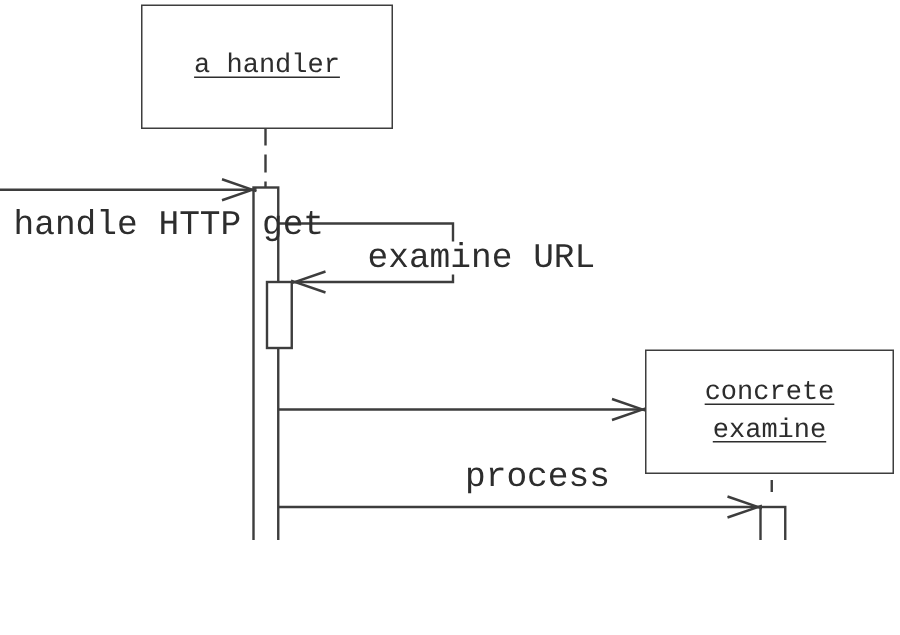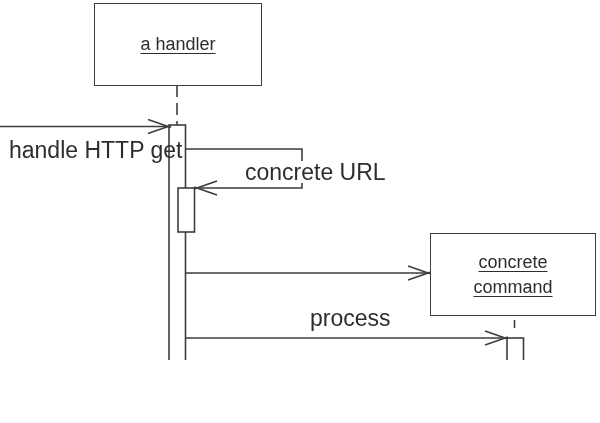--- a/index.html
+++ b/index.html
@@ -1,20 +1,20 @@
 <!DOCTYPE html>
 <html><head>
 <meta charset="utf-8">
 <style>
   html,body{margin:0;padding:0;background:#fff;}
   #canvas{
     position:relative;
     width:600px;height:360px;
     background:#fff;
-    font-family:Liberation Sans, sans-serif;
+    font-family:Liberation Mono, monospace;
     overflow:hidden;
   }
   #wires{position:absolute;left:0;top:0;}
   .object-box{
     position:absolute;
     background:#fff;
     border:1.6px solid #3d3d3d;
     display:flex;align-items:center;justify-content:center;
     text-align:center;
     color:#2d2d2d;
@@ -69,23 +69,23 @@
       <path d="M185.5 338 H506"></path>
       <path d="M485 331 L508 338.9 M485 345 L508 337.1"></path>
     </g>
   </svg>
 
   <div class="object-box" id="handler-box" style="left:94px;top:3px;width:166px;height:81px;">
     <span class="object-label">a handler</span>
   </div>
 
   <div class="object-box" id="concrete-box" style="left:430px;top:233px;width:164px;height:81px;">
-    <span class="object-label">concrete command</span>
+    <span class="object-label">concrete examine</span>
   </div>
 
   <div class="msg-label" id="label-handle-http-get" style="left:9px;top:140px;">handle HTTP get</div>
 
-  <div class="msg-label" id="label-examine-url" style="left:242px;top:161px;">concrete URL</div>
+  <div class="msg-label" id="label-examine-url" style="left:242px;top:161px;">examine URL</div>
 
 
   <div class="msg-label" id="label-process" style="left:310px;top:308px;">process</div>
 
 </div>
 
 </body></html>

